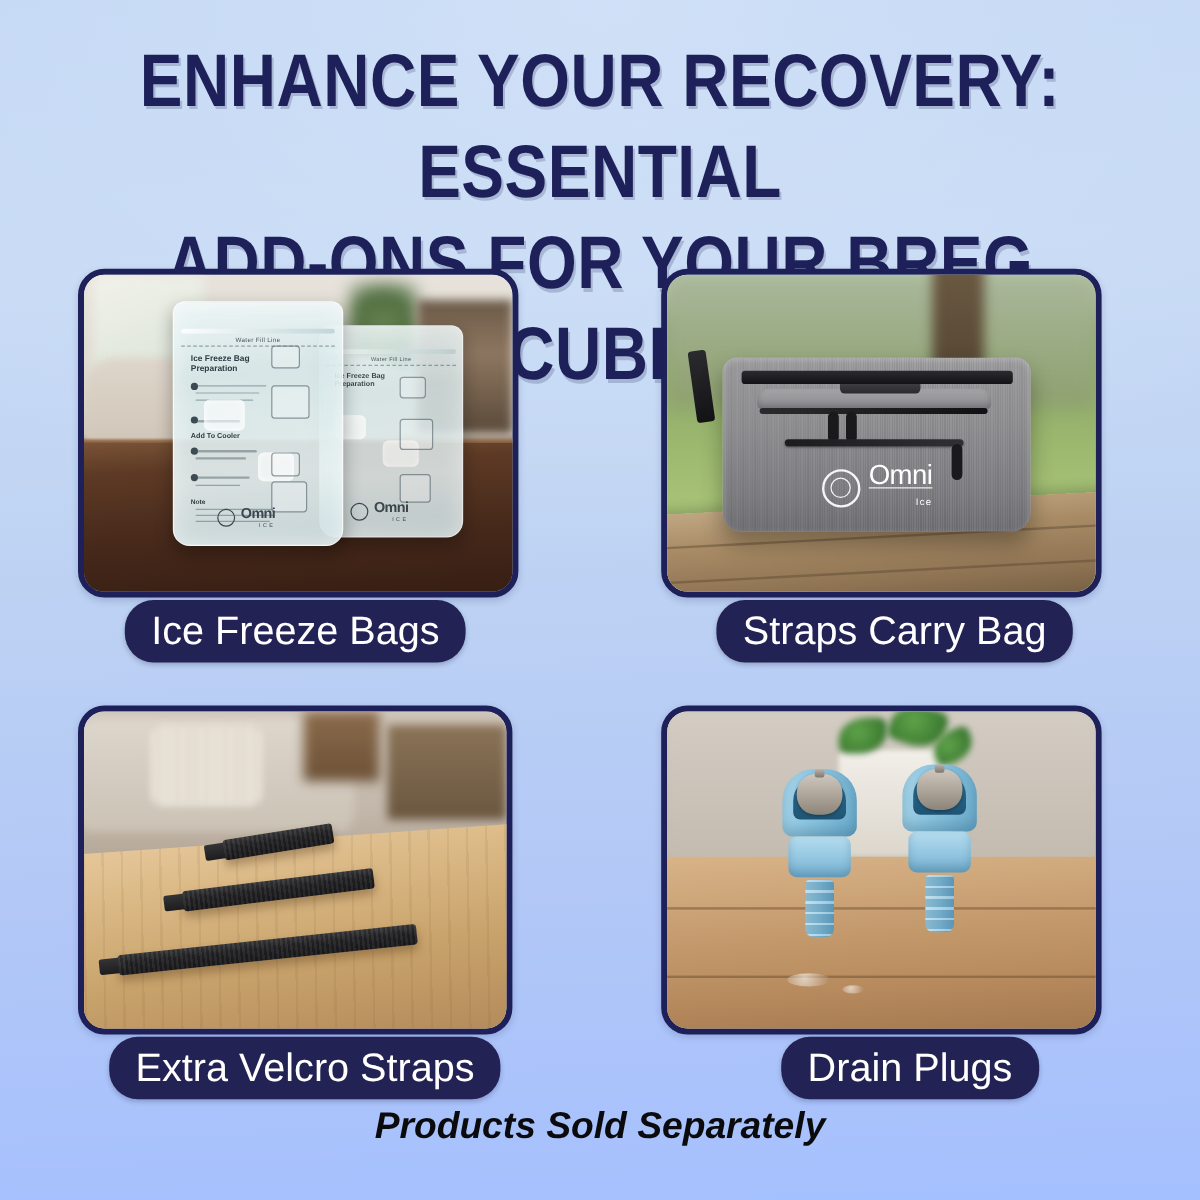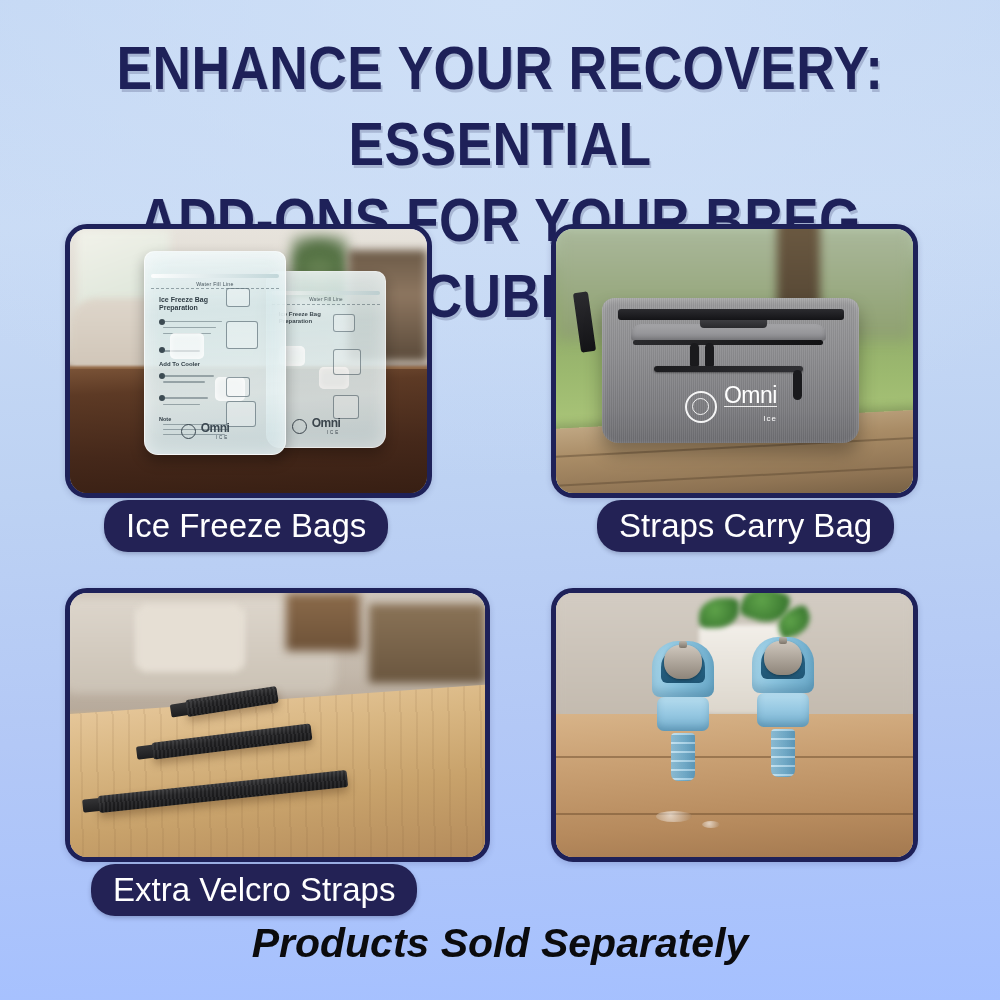--- a/index.html
+++ b/index.html
@@ -181,21 +181,21 @@
   .plug .barb{position:relative;margin:2px auto 0;width:24px;height:48px;border-radius:4px 4px 7px 7px;
     background:
       repeating-linear-gradient(180deg,rgba(255,255,255,0.32) 0 2px,rgba(40,95,125,0.22) 2px 9px),
       linear-gradient(90deg,#a6d3e8,#85bedb 55%,#6aa5c6);}
   .p4-drop{position:absolute;border-radius:50%;
     background:radial-gradient(circle at 40% 35%,rgba(255,255,255,0.6),rgba(160,120,80,0.35));}
 
   
   .footer{
     position:absolute;left:0;right:0;top:920px;text-align:center;
-    font-size:41px;font-weight:700;font-style:italic;color:#0b0b0d;
+    font-size:31px;font-weight:700;font-style:italic;color:#0b0b0d;
   }
 </style>
 </head>
 <body>
 
 <div class="poster">
 
   <div class="headline">
     <span>Enhance Your Recovery: Essential</span>
     <span class="l2">Add-Ons for Your Breg Cube</span>
@@ -292,21 +292,21 @@
                   <i></i>
                 </span>
               <span class="txt">Omni<small>Ice</small></span>
             </div>
           </div>
         </div>
       </div>
       <div class="pill" style="left:46px;top:276px;">Straps Carry Bag</div>
     </div>
 
-    <div class="card-wrap" style="left:65px;top:366px;width:425px;height:274px;">
+    <div class="card-wrap" style="left:65px;top:366px;width:362px;height:274px;">
       <div class="card">
         <div class="photo">
           <div class="p3-bg"></div>
           <div class="p3-couch"></div>
           <div class="p3-pillow"></div>
           <div class="p3-chair"></div>
           <div class="p3-shelf"></div>
           <div class="p3-edge"></div>
           <div class="p3-table">
               <div class="p3-grain"></div>
@@ -356,19 +356,20 @@
                 <div class="pin"></div>
               </div>
             <div class="collar"></div>
             <div class="barb"></div>
           </div>
 
           <div class="p4-drop" style="left:100px;top:218px;width:36px;height:11px;"></div>
           <div class="p4-drop" style="left:146px;top:228px;width:18px;height:7px;"></div>
         </div>
       </div>
+      <div class="pill" style="left:100px;top:276px;">Drain Plugs</div>
     </div>
 
   </div>
 
   <div class="footer">Products Sold Separately</div>
 
 </div>
 
 </body></html>

